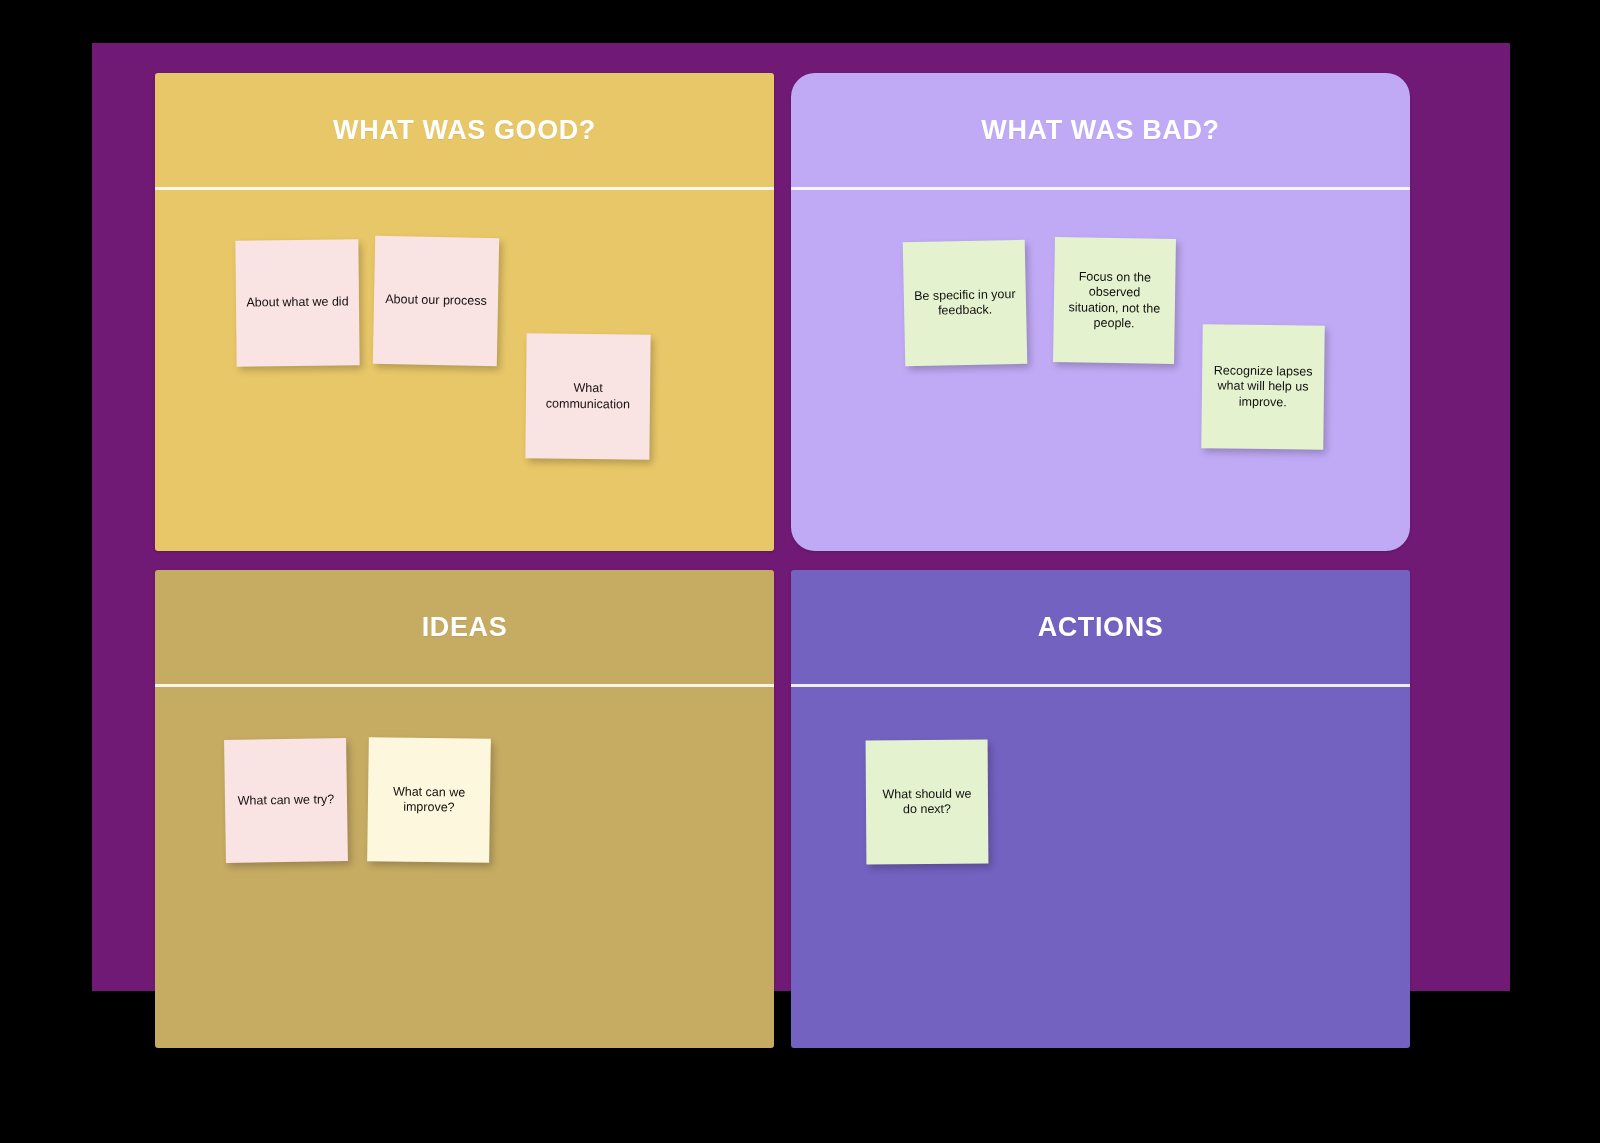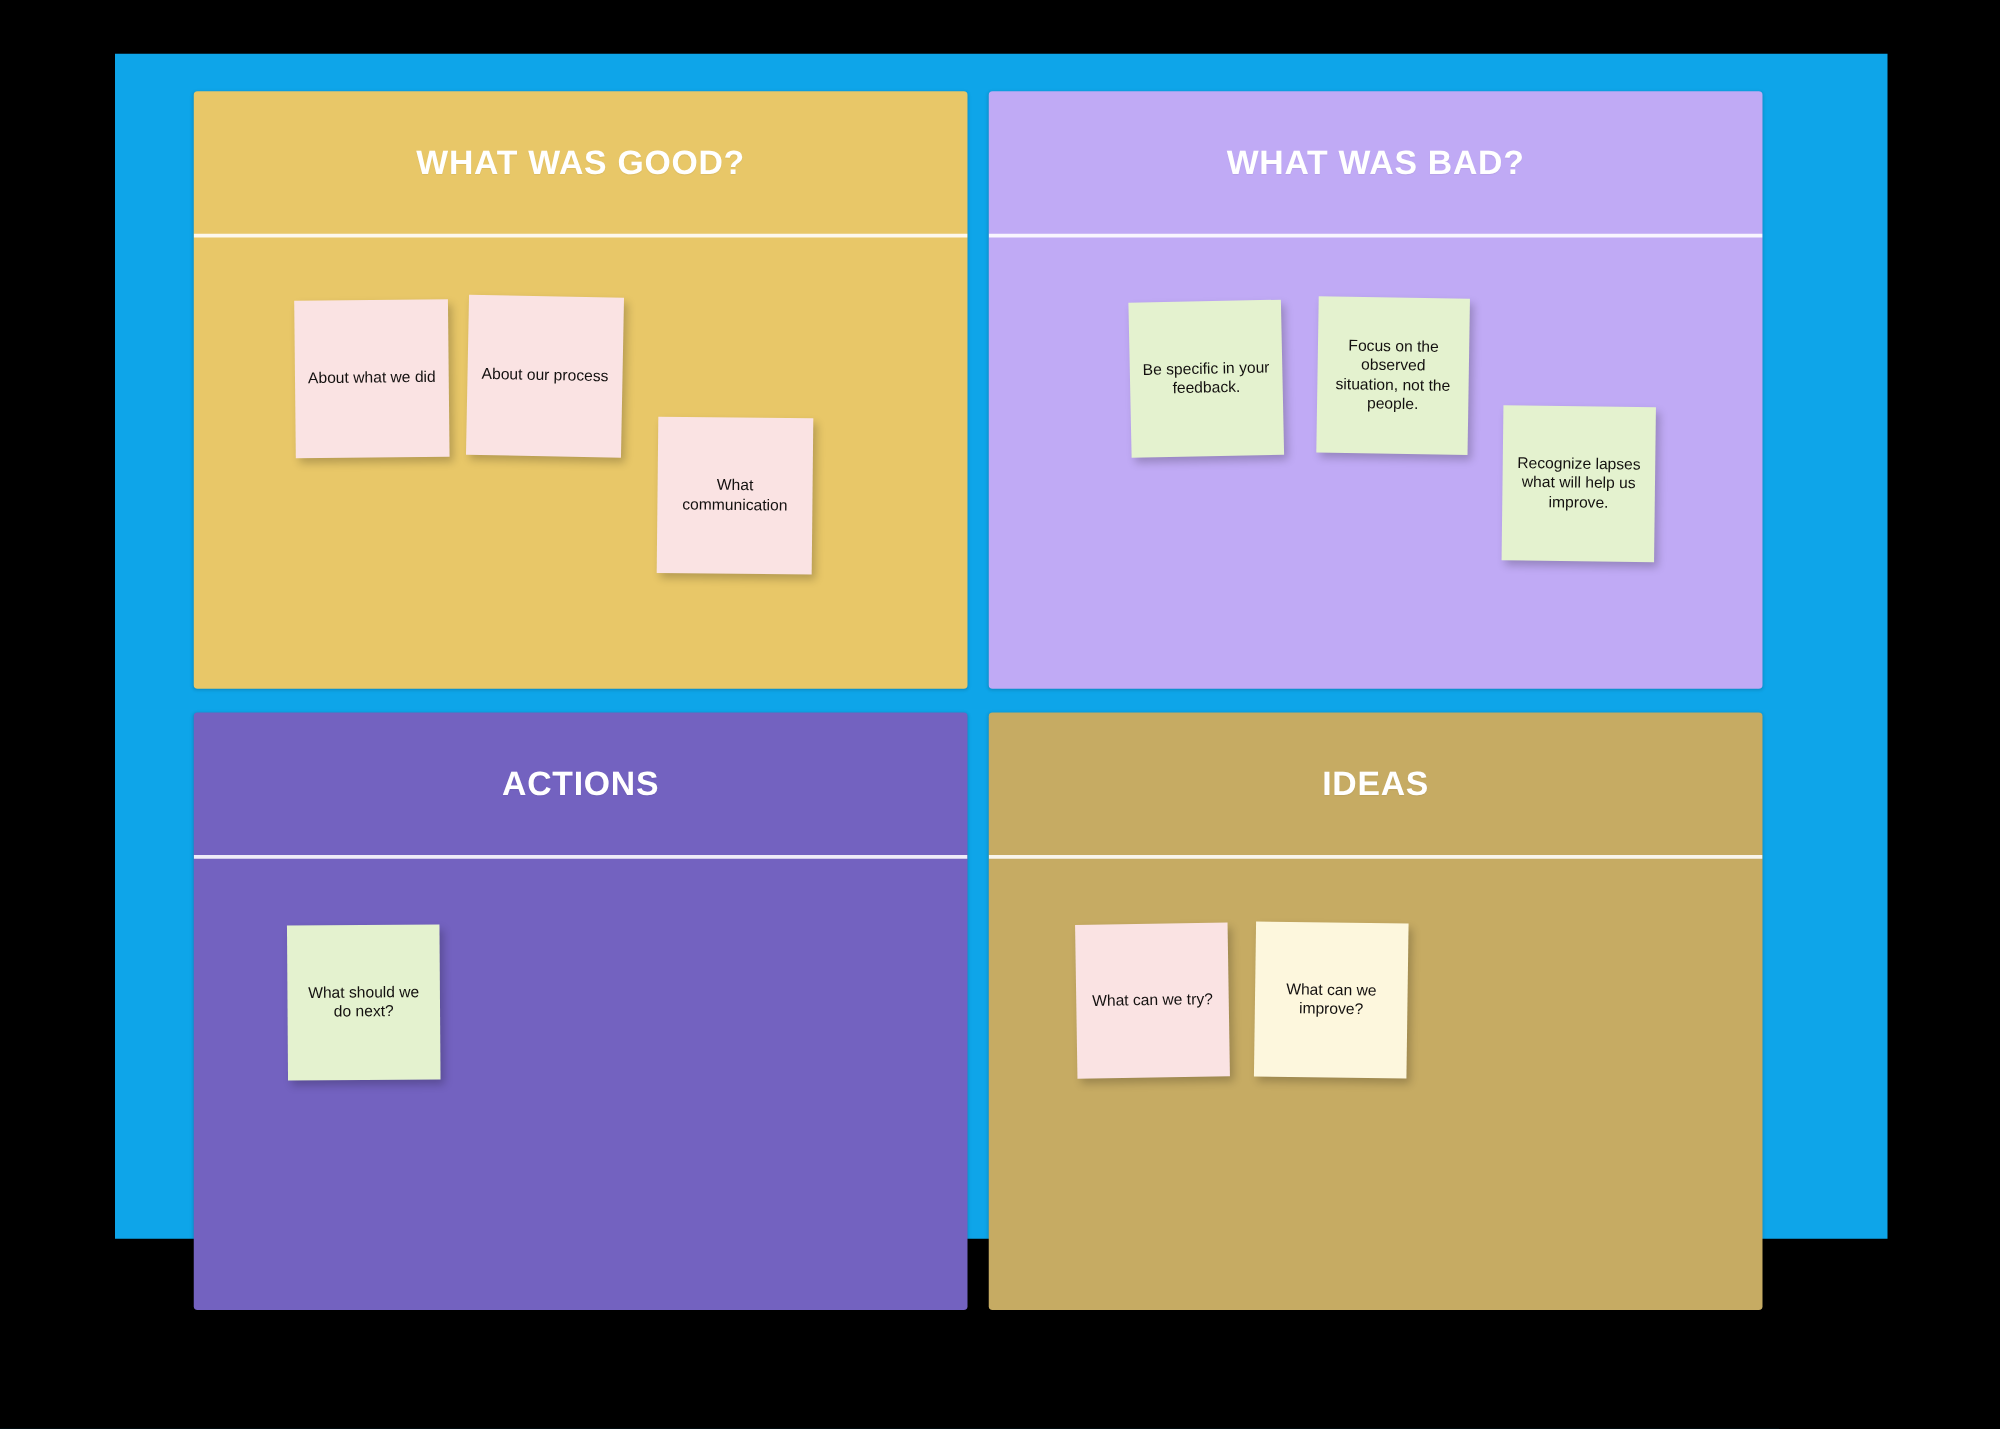--- a/index.html
+++ b/index.html
@@ -6,21 +6,21 @@
   html, body {
     width:1600px; height:1143px;
     background:#000000;
     font-family:"Liberation Sans", sans-serif;
     overflow:hidden;
   }
   #board-page {
     position:absolute;
     left:92px; top:43px;
     width:1418px; height:948px;
-    background:#0ea5e9;
+    background:#701a75;
   }
   #quadrant-grid {
     position:absolute;
     left:63px; top:30px;
     width:1255px; height:975px;
     display:grid;
     grid-template-columns:619px 619px;
     grid-template-rows:478px 478px;
     column-gap:17px;
     row-gap:19px;
@@ -80,56 +80,56 @@
         </div>
         <div class="note" style="left:219px; top:47px; width:124px; height:128px; background:#fae3e3; transform:rotate(1.1deg);">
           <span class="note-text">About our process</span>
         </div>
         <div class="note" style="left:371px; top:144px; width:124px; height:125px; background:#fae3e3; transform:rotate(0.6deg); align-items:center;">
           <span class="note-text">What communication</span>
         </div>
       </div>
     </div>
 
-    <div class="quadrant" style="background:#c0aaf5;">
+    <div class="quadrant" style="background:#c0aaf5;border-radius:24px;">
       <div class="quadrant-header">
         <span class="quadrant-title">WHAT WAS BAD?</span>
       </div>
       <div class="quadrant-body">
         <div class="note" style="left:113px; top:51px; width:122px; height:124px; background:#e4f2cf; transform:rotate(-1.2deg);">
           <span class="note-text">Be specific in your feedback.</span>
         </div>
         <div class="note" style="left:263px; top:48px; width:121px; height:125px; background:#e4f2cf; transform:rotate(0.9deg);">
           <span class="note-text">Focus on the observed situation, not the people.</span>
         </div>
         <div class="note" style="left:411px; top:135px; width:122px; height:124px; background:#e4f2cf; transform:rotate(0.7deg);">
           <span class="note-text">Recognize lapses what will help us improve.</span>
-        </div>
-      </div>
-    </div>
-
-    <div class="quadrant" style="background:#7362c0;">
-      <div class="quadrant-header">
-        <span class="quadrant-title">ACTIONS</span>
-      </div>
-      <div class="quadrant-body">
-        <div class="note" style="left:75px; top:53px; width:122px; height:124px; background:#e4f2cf; transform:rotate(-0.4deg);">
-          <span class="note-text">What should we do next?</span>
         </div>
       </div>
     </div>
 
     <div class="quadrant" style="background:#c6ab63;">
       <div class="quadrant-header">
         <span class="quadrant-title">IDEAS</span>
       </div>
       <div class="quadrant-body">
         <div class="note" style="left:70px; top:52px; width:122px; height:123px; background:#fae3e3; transform:rotate(-0.9deg);">
           <span class="note-text">What can we try?</span>
         </div>
         <div class="note" style="left:213px; top:51px; width:122px; height:124px; background:#fdf7dd; transform:rotate(0.8deg);">
           <span class="note-text">What can we improve?</span>
         </div>
       </div>
     </div>
 
+    <div class="quadrant" style="background:#7362c0;">
+      <div class="quadrant-header">
+        <span class="quadrant-title">ACTIONS</span>
+      </div>
+      <div class="quadrant-body">
+        <div class="note" style="left:75px; top:53px; width:122px; height:124px; background:#e4f2cf; transform:rotate(-0.4deg);">
+          <span class="note-text">What should we do next?</span>
+        </div>
+      </div>
+    </div>
+
   </div>
 </div>
 
 </body></html>

